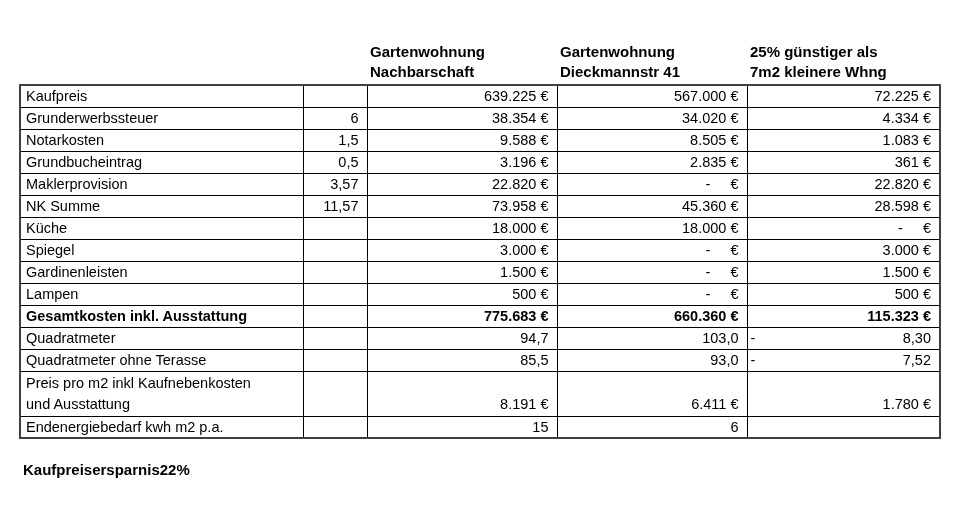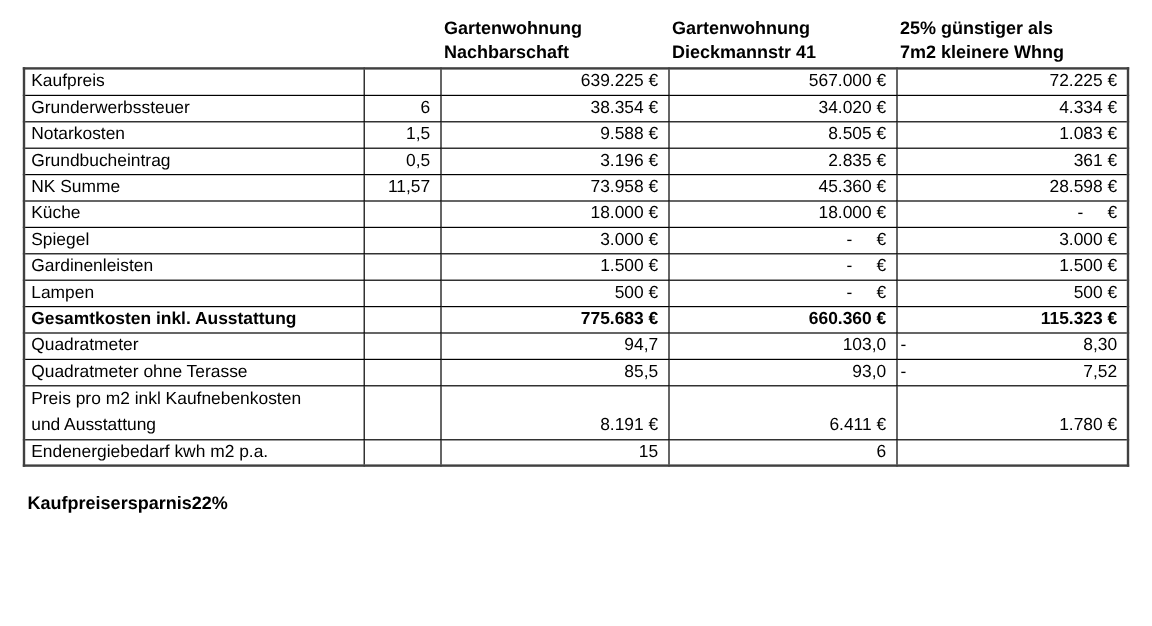--- a/index.html
+++ b/index.html
@@ -20,20 +20,21 @@
   }
   .col-head {
     box-sizing: border-box;
     width: 190px;
     padding-left: 4px;
     font-weight: bold;
     font-size: 15px;
     line-height: 19.5px;
     white-space: pre-line;
     letter-spacing: 0px;
+    margin-top: 28px;
   }
   .col-head:last-child { width: 194px; }
 
   
   table.cmp {
     border-collapse: collapse;
     table-layout: fixed;
     margin-left: 19px;
     width: 920px;
     border: 2px solid #404040;
@@ -111,20 +112,27 @@
           <td class="num">1.083 €</td>
         </tr>
         <tr>
           <td class="label">Grundbucheintrag</td>
           <td class="num">0,5</td>
           <td class="num">3.196 €</td>
           <td class="num">2.835 €</td>
           <td class="num">361 €</td>
         </tr>
         <tr>
+          <td class="label">Maklerprovision</td>
+          <td class="num">3,57</td>
+          <td class="num">22.820 €</td>
+          <td class="num">-     €</td>
+          <td class="num">22.820 €</td>
+        </tr>
+        <tr>
           <td class="label">NK Summe</td>
           <td class="num">11,57</td>
           <td class="num">73.958 €</td>
           <td class="num">45.360 €</td>
           <td class="num">28.598 €</td>
         </tr>
         <tr>
           <td class="label">Küche</td>
           <td class="num"></td>
           <td class="num">18.000 €</td>

